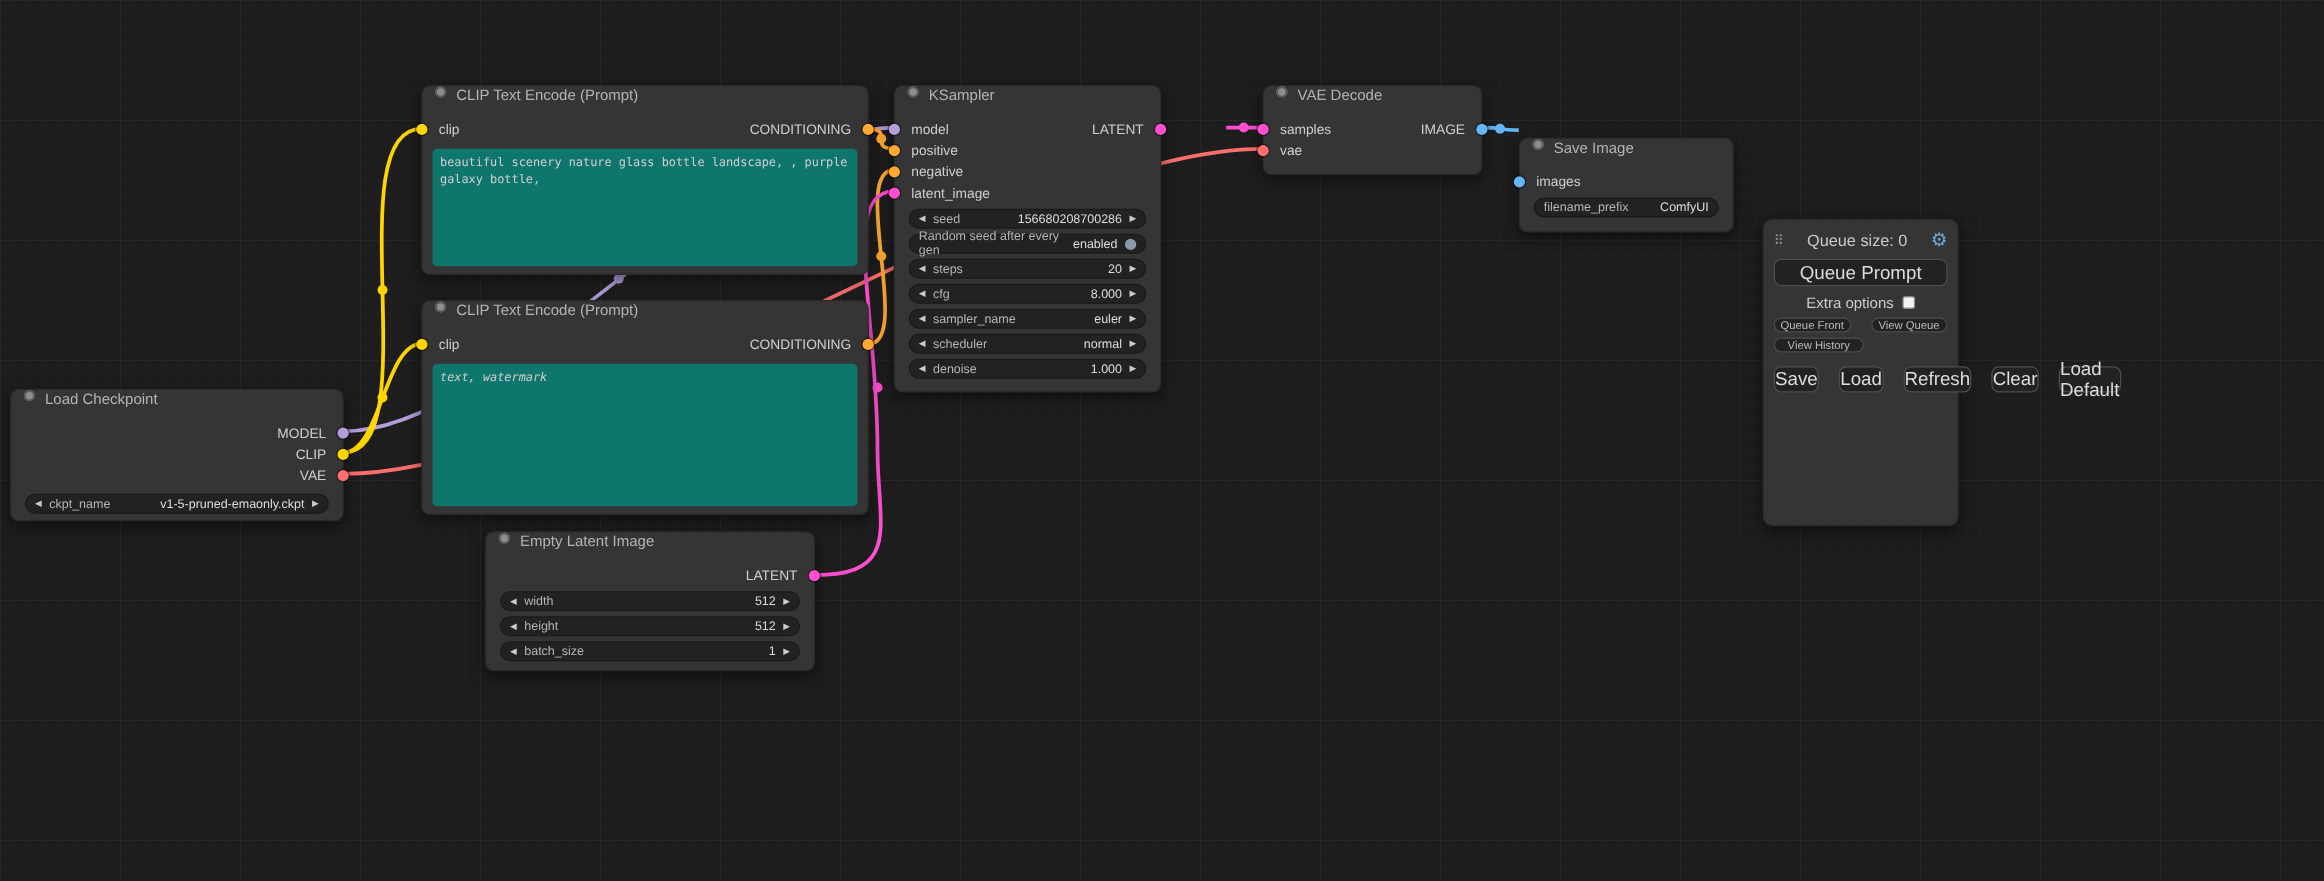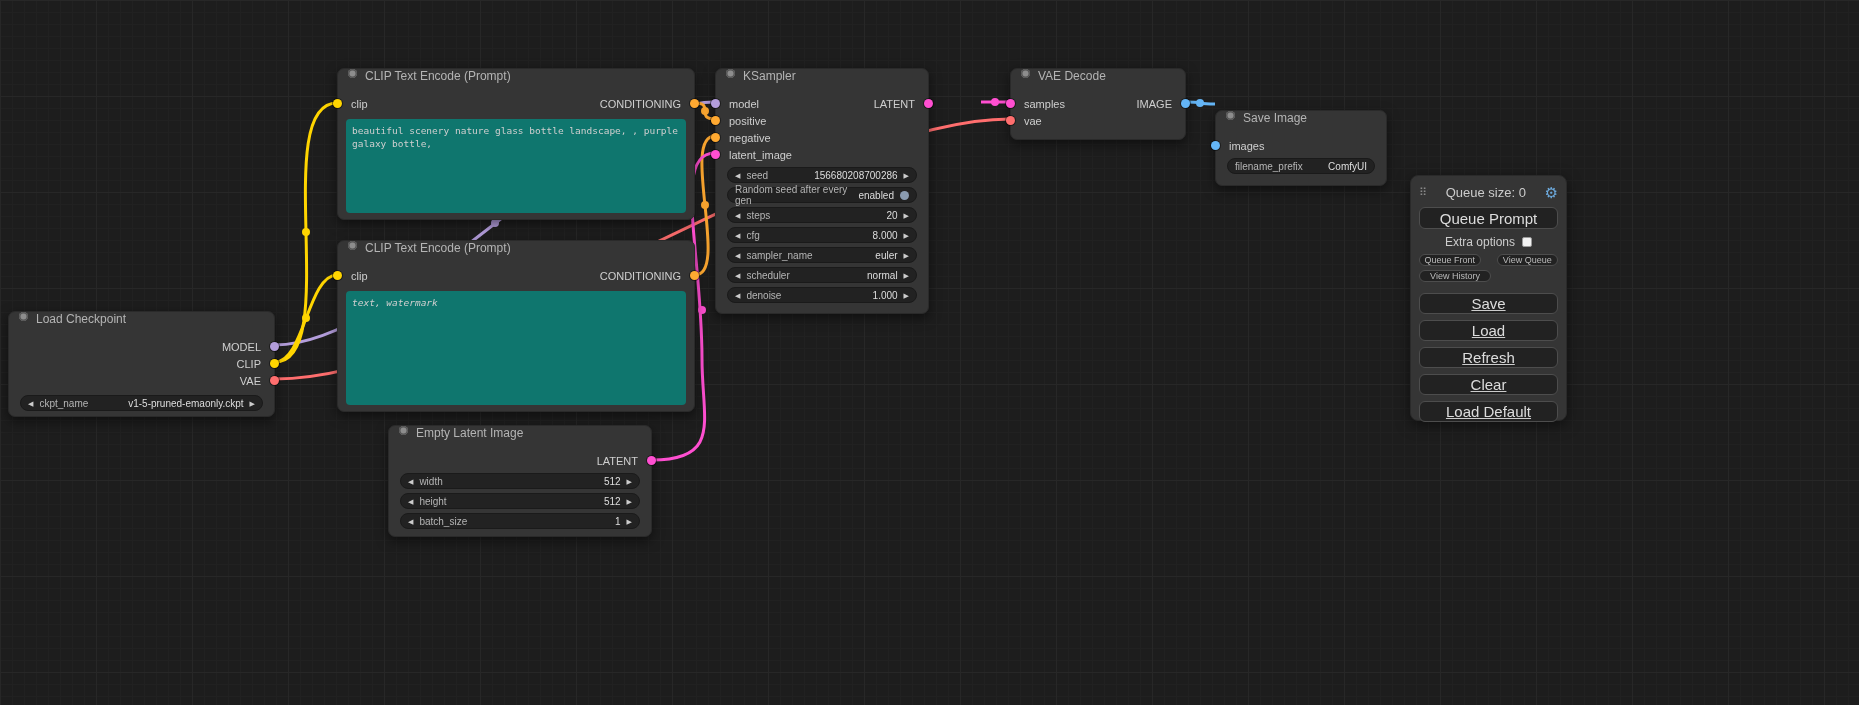--- a/index.html
+++ b/index.html
@@ -58,21 +58,21 @@
     border:1px solid #4d4d4d; border-radius:6px; color:#dddddd; cursor:pointer; }
   .btn-big { height:22px; font-size:15px; width:100%; margin-top:5px; }
   .extra-row { display:flex; align-items:center; justify-content:center; gap:7px;
     height:18px; margin-top:4px; font-size:12px; color:#cccccc; }
   .checkbox { width:10px; height:10px; background:#f2f2f2; border:1px solid #9a9a9a;
     border-radius:2px; cursor:pointer; }
   .small-row { display:flex; gap:16px; margin-top:3px; }
   .btn-small { flex:1; height:12px; font-size:9px; border-radius:8px; color:#bbbbbb; }
   .vh-row { display:flex; justify-content:flex-start; margin-top:4px; }
   .vh-row .btn-small { flex:0 0 72px; }
-  .qp-actions { margin-top:11px; display:flex; flex-direction:column; gap:6px;text-decoration:underline; }
+  .qp-actions { margin-top:11px; display:flex; flex-direction:row; gap:16px; }
   .btn-action { height:21px; font-size:15px; width:100%; }
 </style>
 </head>
 <body>
 
 <div class="canvas">
 
   <svg class="wires" width="1859" height="705">
     <path d="M275,345 C403,345 587,102 715,102" fill="none" stroke-width="3" stroke="#b39ddb"></path>
     <circle cx="495" cy="223" r="4" fill="#b39ddb"></circle>

